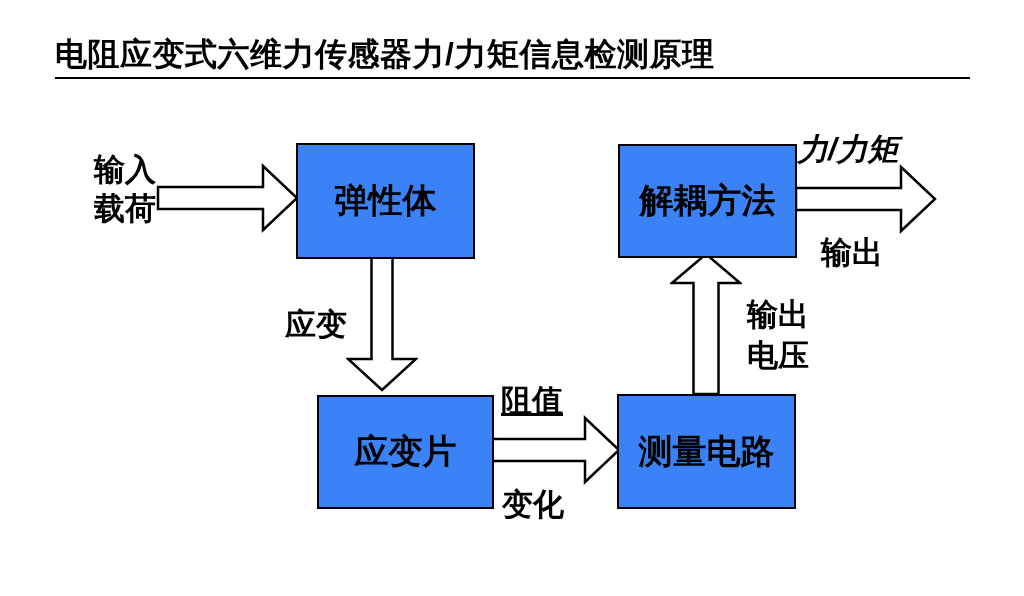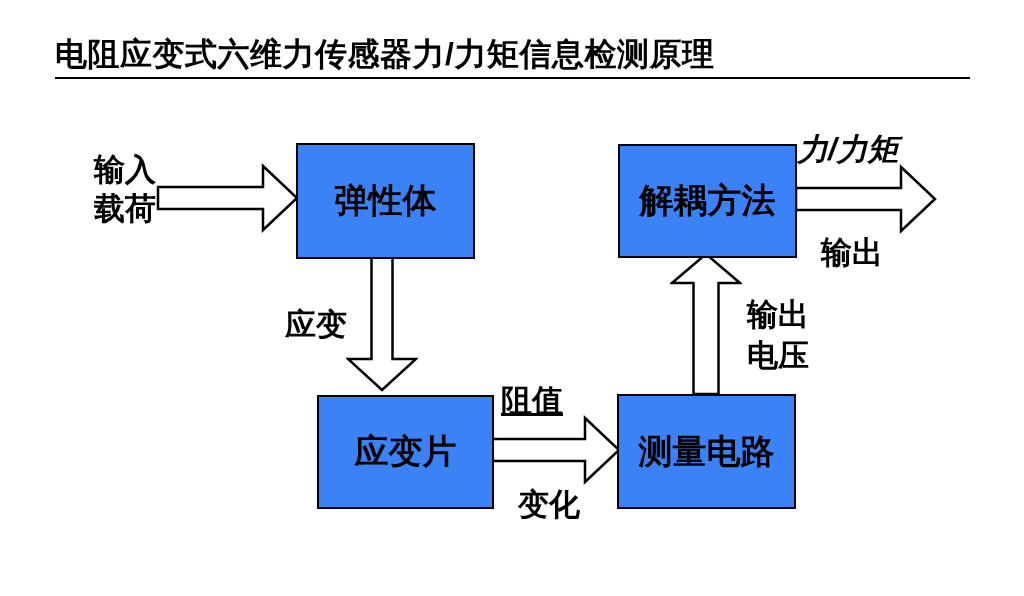--- a/index.html
+++ b/index.html
@@ -48,21 +48,21 @@
   .lbl {
     position: absolute;
     font-size: 31px;
     font-weight: bold;
     line-height: 34px;
     white-space: pre-line;
   }
   #label-input-load     { left: 64px;  top: 150px; width: 92px; text-align: right; line-height: 39px; }
   #label-strain         { left: 285px; top: 308px; }
   #label-resistance     { left: 501px; top: 384px; text-decoration: underline; }
-  #label-change         { left: 502px; top: 488px; margin-left: 16px; }
+  #label-change         { left: 502px; top: 488px; }
   #label-output-voltage { left: 736px; top: 294px; width: 84px; text-align: center; line-height: 41px; }
   #label-force-torque   { left: 797px; top: 133px; font-style: italic; }
   #label-output         { left: 821px; top: 236px; }
   .arrow { position: absolute; }
   #arrow-input       { left: 156px; top: 162px; }
   #arrow-strain-down { left: 346px; top: 253px; }
   #arrow-resistance  { left: 478px; top: 414px; }
   #arrow-voltage-up  { left: 670px; top: 252px; }
   #arrow-output      { left: 794px; top: 163px; }
   .arrow polygon { fill: #ffffff; stroke: #000000; stroke-width: 2.5px; }

